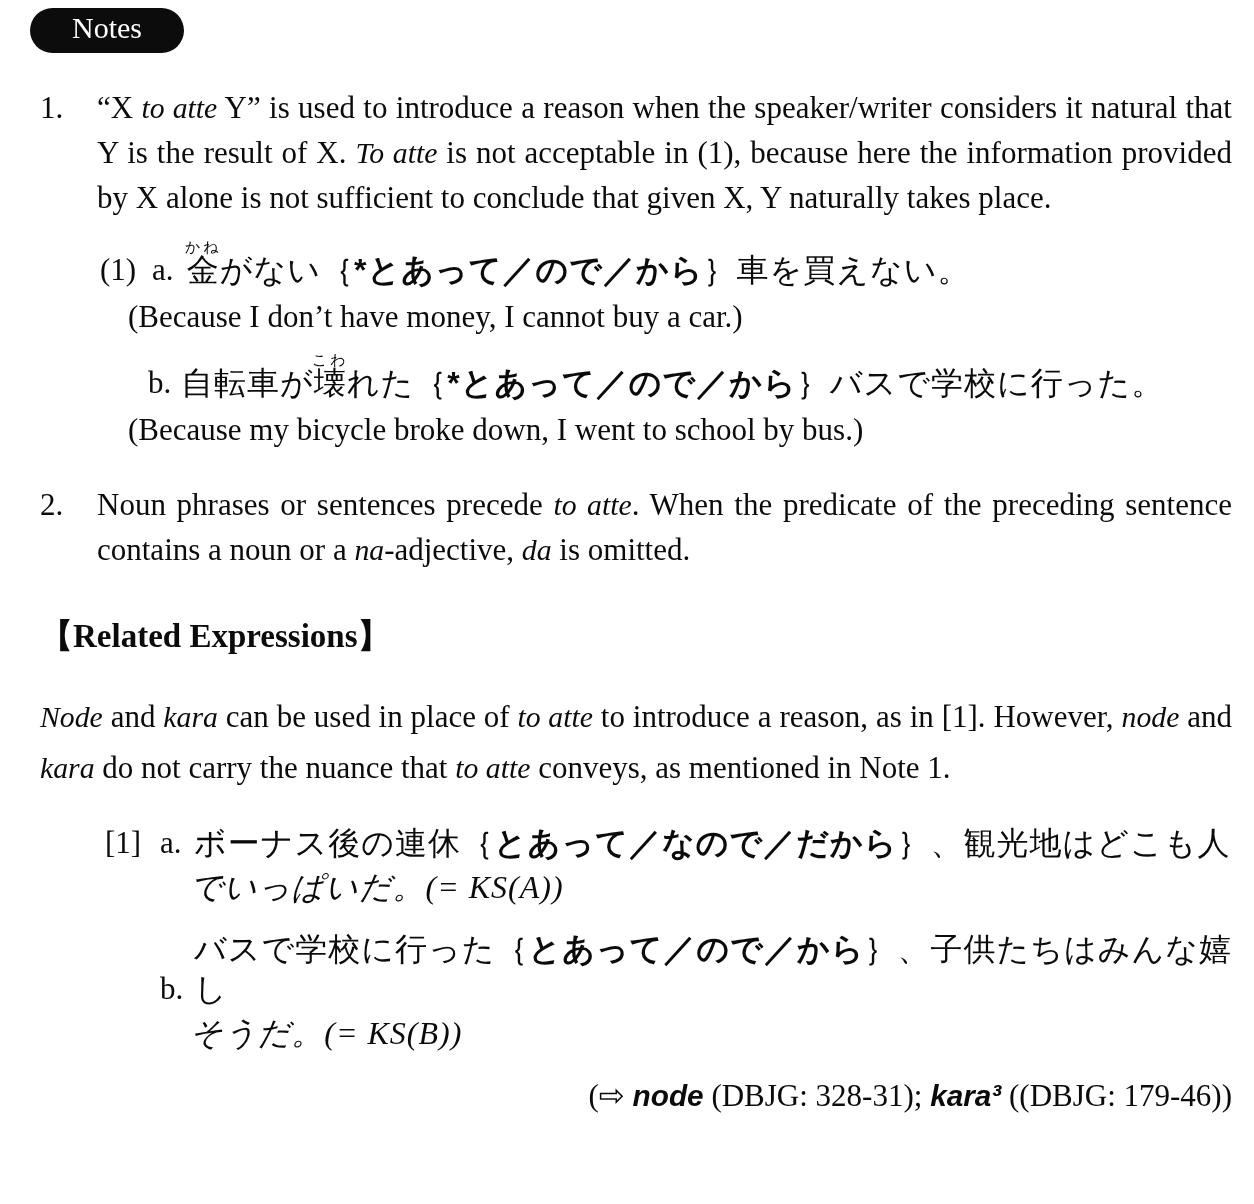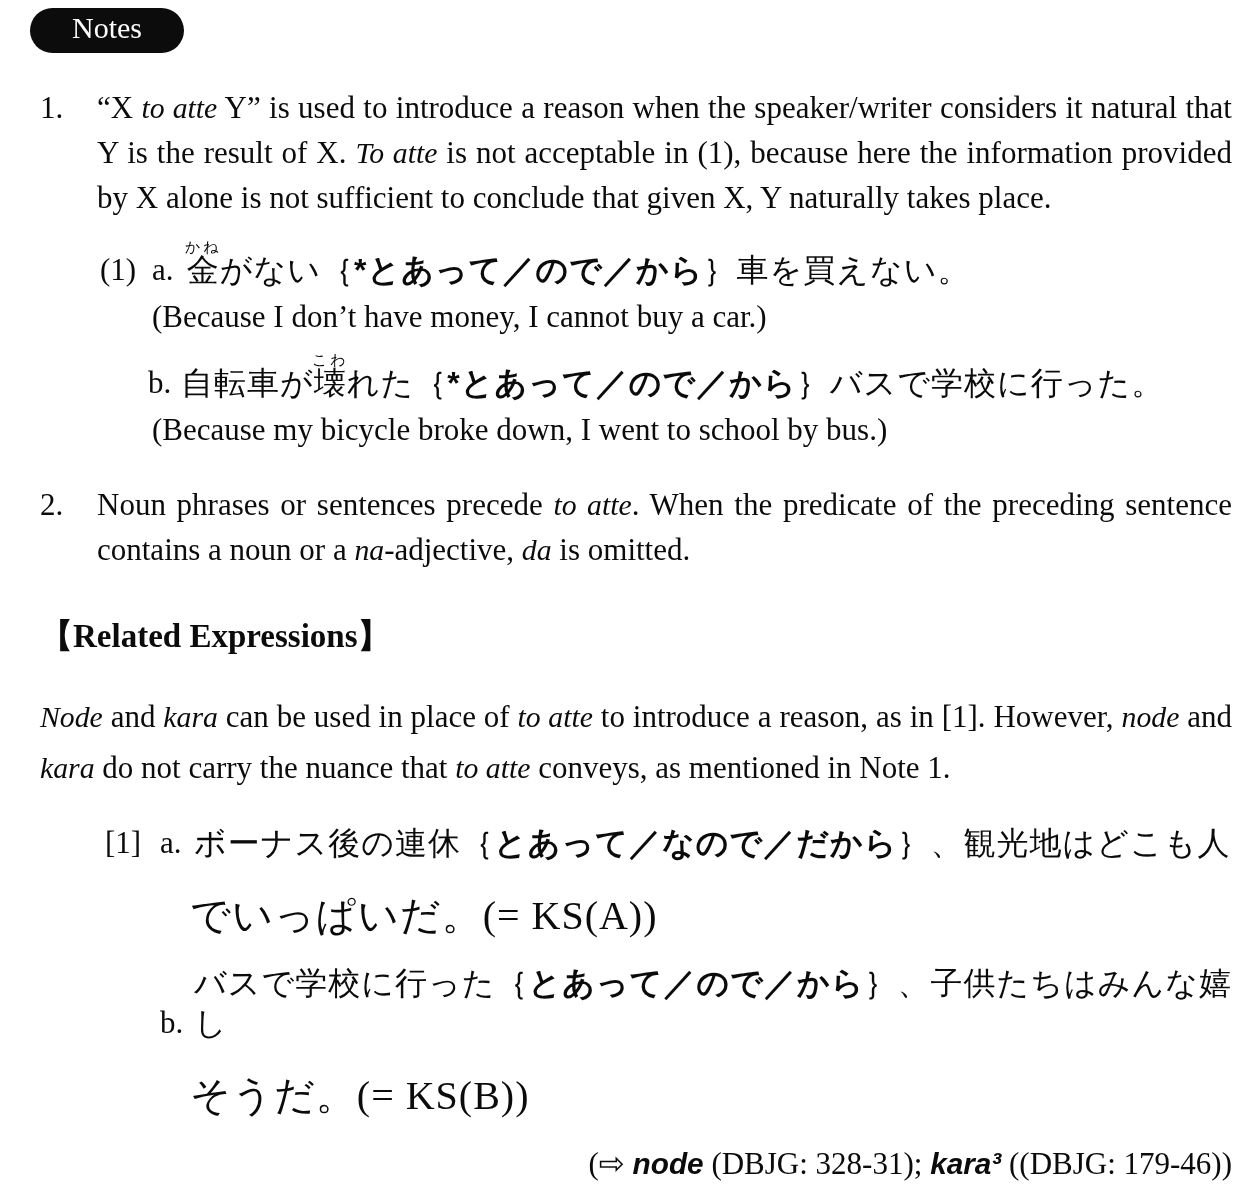--- a/index.html
+++ b/index.html
@@ -33,32 +33,32 @@
   .romb { font-family: "Liberation Sans", sans-serif; font-style: italic; font-weight: bold; font-size: 0.96em; }
   .gothic { font-family: "Liberation Sans", sans-serif; font-weight: bold; }
   .eng { font-family: "Liberation Serif", serif; }
 
   
   .ex-row { display: flex; align-items: flex-end; font-size: 32px; line-height: 1.25; }
   .ex-label { flex: none; font-size: 31px; }
   .jp-line { letter-spacing: 1px; }
   ruby rt { font-size: 15px; letter-spacing: 3px; }
 
-  .gloss { font-size: 31px; line-height: 1.25; margin-left: 112px; }
+  .gloss { font-size: 31px; line-height: 1.25; margin-left: 88px; }
 
   .mt-ex-a   { margin-top: 20px; }
   .mt-gloss  { margin-top: 8px; }
   .mt-ex-b   { margin-top: 16px; }
 
   
   .re-header { margin-top: 42px; font-size: 33px; font-weight: bold; }
   .re-body   { margin-top: 32px; font-size: 31px; line-height: 51px; text-align: justify; }
 
   .rel-row-a { margin-top: 30px; }
-  .rel-cont  { margin-left: 150px; margin-top: 28px; font-size: 40px; line-height: 1.25; letter-spacing: 1px; }
+  .rel-cont  { margin-left: 150px; margin-top: 4px; font-size: 32px; line-height: 1.25; letter-spacing: 1px; font-style: italic; }
   .rel-row-b { margin-top: 22px; }
   .lbl-bracket { width: 55px; }
   .lbl-letter  { width: 34px; }
   .lbl-paren   { width: 52px; }
   .lbl-letter1 { width: 33px; }
   .indent-1 { margin-left: 60px; }
   .indent-b { margin-left: 108px; }
   .indent-rel { margin-left: 65px; }
   .indent-rel-b { margin-left: 120px; }
 

